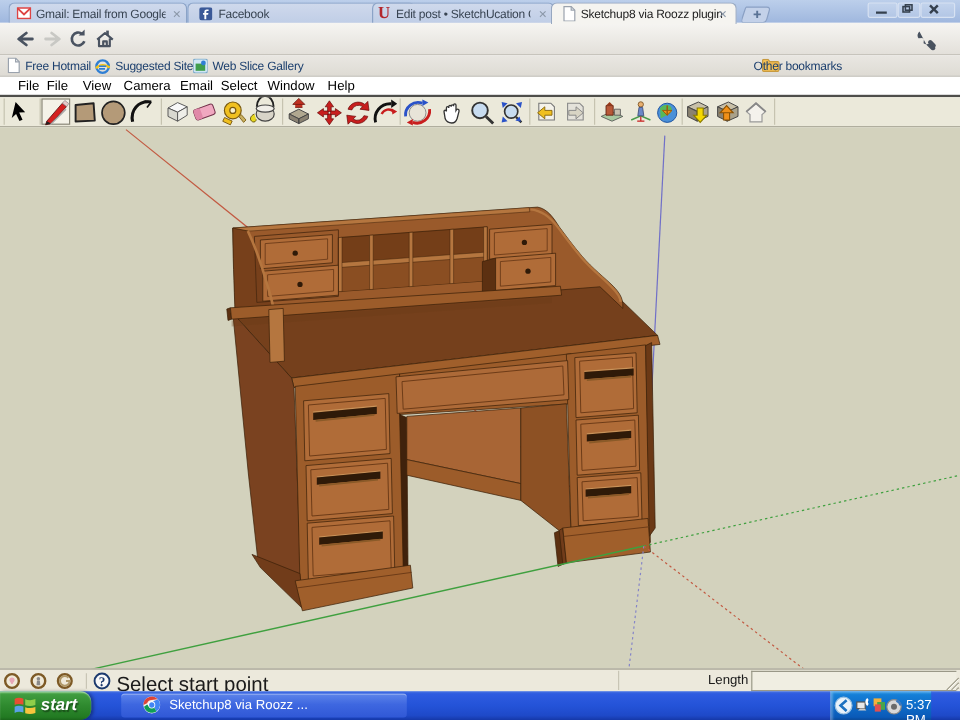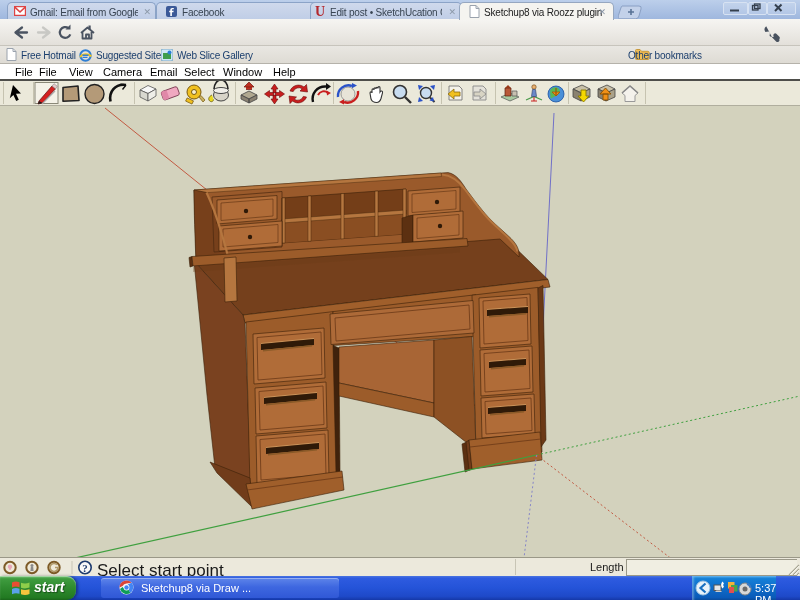--- a/index.html
+++ b/index.html
@@ -420,21 +420,21 @@
     </div>
     <div style="position:absolute;left:101px;top:2px;width:238px;height:20px;background:linear-gradient(#5e85ea,#3e67e0 45%,#3058d6);border-radius:3px;box-shadow:inset 0 1px 0 rgba(255,255,255,.35);">
       <svg style="position:absolute;left:18px;top:2px;" width="15" height="15" viewBox="0 0 15 15">
         <circle cx="7.5" cy="7.5" r="7" fill="#f2f2f2"></circle>
         <path d="M7.5 7.5 m-7 0 a7 7 0 0 1 12.1 -4.8 L7.5 3.4 A4.3 4.3 0 0 0 3.6 6 z" fill="#db4437"></path>
         <path d="M12.6 2.7 a7 7 0 0 1 -1.2 10.3 L8.8 8.6 a4.3 4.3 0 0 0 -0.1 -4.2 z" fill="#4285f4"></path>
         <path d="M1 9 a7 7 0 0 0 10.4 4 L8.8 8.6 a4.3 4.3 0 0 1 -5.2 -1.6 z" fill="#0f9d58"></path>
         <circle cx="7.5" cy="7.5" r="2.9" fill="#fff"></circle>
         <circle cx="7.5" cy="7.5" r="2.2" fill="#4285f4"></circle>
       </svg>
-      <span style="position:absolute;left:40px;top:4px;font-size:11px;color:#fff;">Sketchup8 via Draw ...</span>
+      <span style="position:absolute;left:40px;top:4px;font-size:11px;color:#fff;">Sketchup8 via Roozz ...</span>
     </div>
     <div style="position:absolute;left:692px;top:0;width:84px;height:24px;background:linear-gradient(#2e9ae8 0%,#1580d8 10%,#0f6cc8 50%,#0a5ab8 90%,#084898 100%);box-shadow:inset 2px 1px 2px rgba(255,255,255,.3);">
       <svg style="position:absolute;left:3px;top:4px;" width="58" height="16" viewBox="0 0 58 16">
         <circle cx="8" cy="8" r="7" fill="#e8f2fa" stroke="#9ac0e0"></circle>
         <path d="M10.5 3.5 L5.5 8 L10.5 12.5" fill="none" stroke="#1a70c0" stroke-width="2.2"></path>
         <rect x="19" y="5" width="7" height="5.5" fill="#e8e8e8" stroke="#555"></rect>
         <path d="M20 12 h7 l-1.5-1.5 h-4 z" fill="#ccc"></path>
         <path d="M28 8 a4 4 0 0 1 0-6 M28.6 7 a2.6 2.6 0 0 1 0-4" fill="none" stroke="#fff" stroke-width="1.1"></path>
         <rect x="33" y="2" width="6.5" height="6.5" fill="#f3b23a"></rect>
         <rect x="36" y="5" width="6.5" height="6.5" fill="#4aa44a"></rect>

